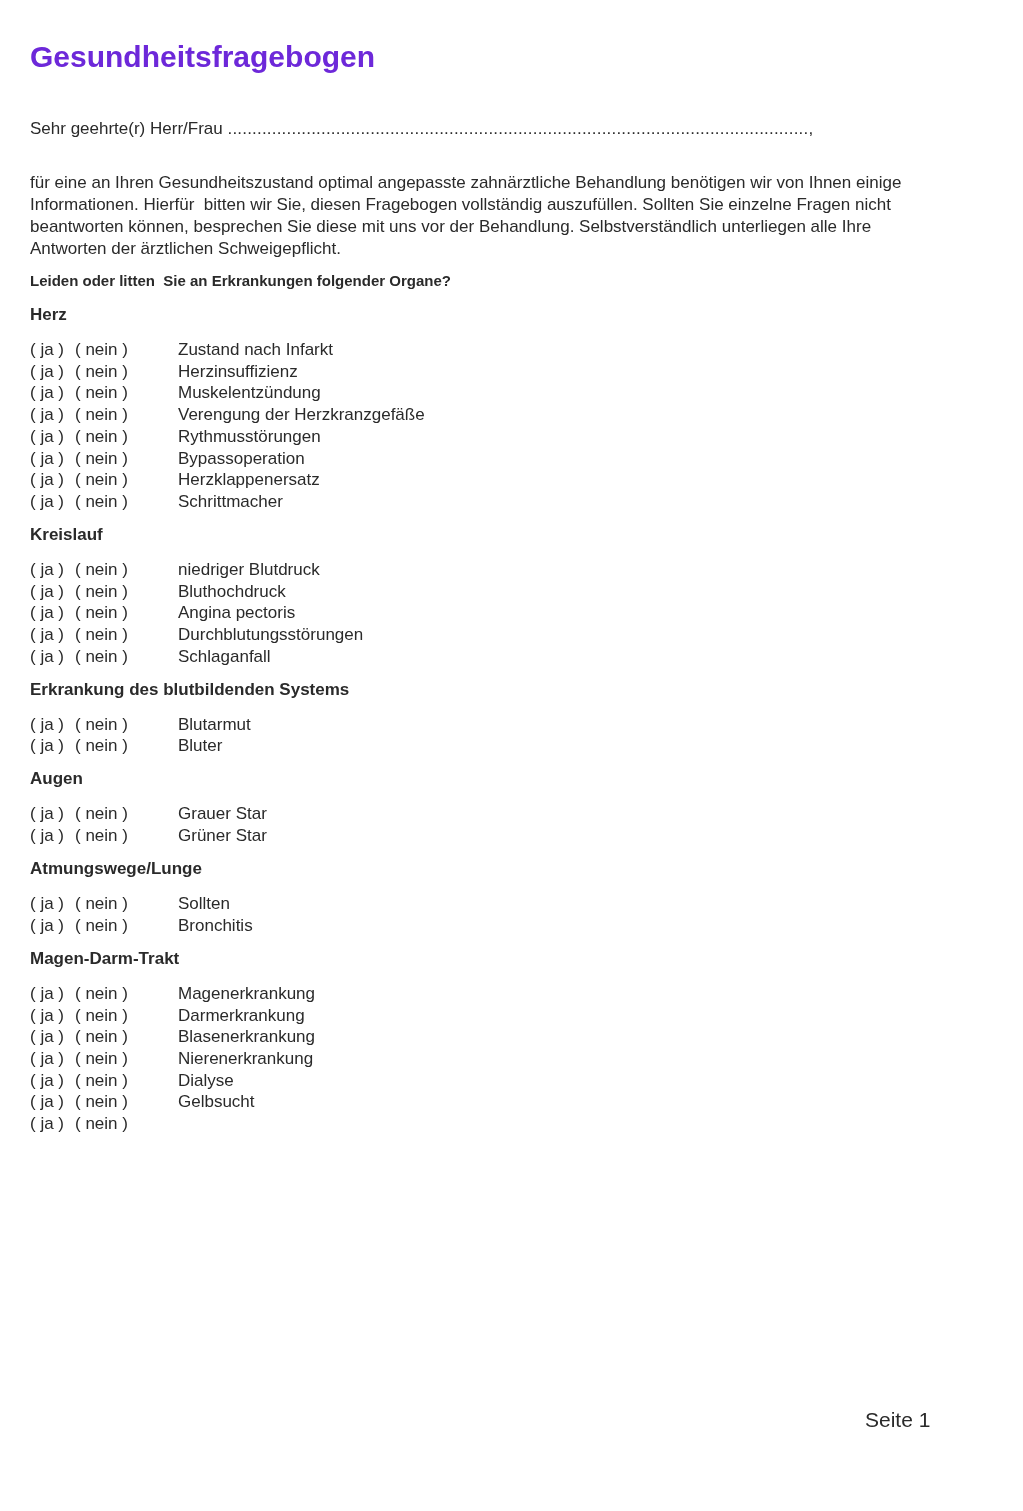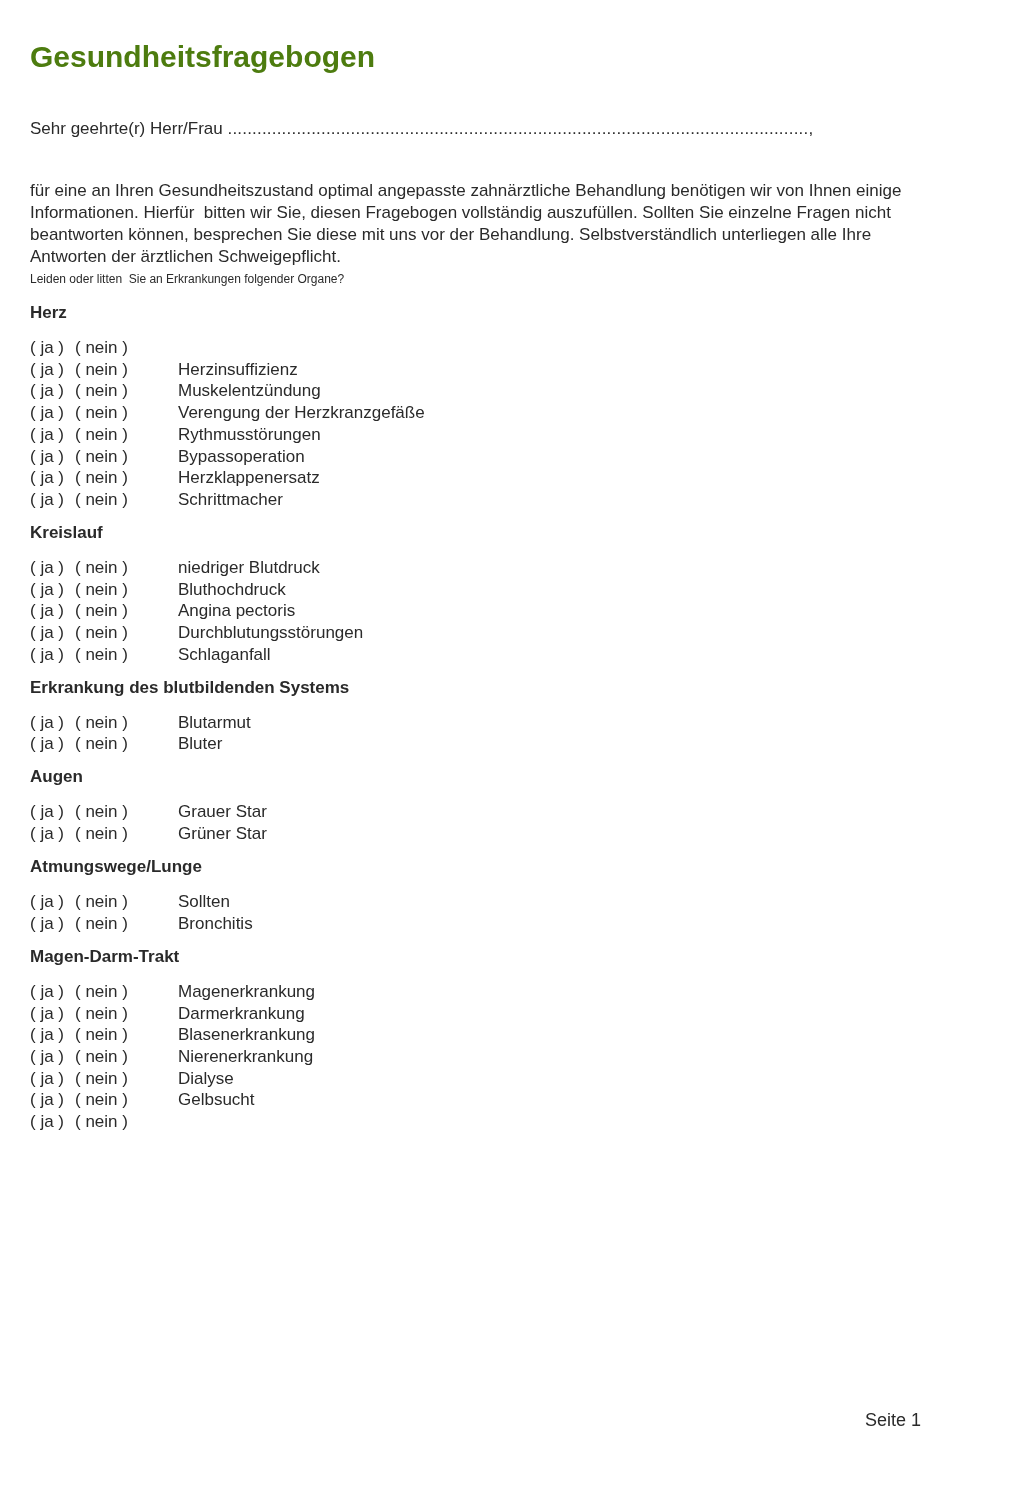--- a/index.html
+++ b/index.html
@@ -16,43 +16,44 @@
     color: #2a2a2a;
   }
   .page {
     padding: 0 18px 0 30px;
   }
   .doc-title {
     margin: 40px 0 0 0;
     font-size: 30px;
     line-height: 34px;
     font-weight: bold;
-    color: #4d7c0f;
+    color: #6d28d9;
   }
   .salutation {
     margin-top: 44px;
     font-size: 17px;
     line-height: 22px;
     white-space: nowrap;
   }
   .salutation .dots {
     letter-spacing: 0.2px;
   }
   .intro {
-    margin-top: 40px;
+    margin-top: 32px;
     font-size: 17px;
     line-height: 22px;
   }
   .intro .intro-line {
     white-space: pre;
   }
   .question-heading {
-    font-size: 12px;
+    margin-top: 10px;
+    font-size: 15px;
     line-height: 22px;
-    font-weight: normal;
+    font-weight: bold;
     white-space: pre;
   }
   .sections {
     margin-top: 12px;
   }
   .section-title {
     font-size: 17px;
     line-height: 21.7px;
     font-weight: bold;
     margin: 11.3px 0 13.3px 0;
@@ -68,21 +69,21 @@
   }
   .opt-yes { width: 45px; }
   .opt-no  { width: 103px; }
   .row-label {
     flex: 1 1 auto;
   }
   .footer {
     position: absolute;
     top: 1410px;
     left: 865px;
-    font-size: 18px;
+    font-size: 21px;
     line-height: 20px;
   }
 </style>
 </head>
 <body>
 
 <div class="page">
 
   <h1 class="doc-title">Gesundheitsfragebogen</h1>
 
@@ -98,20 +99,21 @@
     <div class="intro-line">Antworten der ärztlichen Schweigepflicht.</div>
   </div>
 
   <div class="question-heading">Leiden oder litten  Sie an Erkrankungen folgender Organe?</div>
 
   <div class="sections">
       <div class="section-title">Herz</div>
       <div class="row">
         <span class="opt opt-yes">( ja )</span>
         <span class="opt opt-no">( nein )</span>
+        <span class="row-label">Zustand nach Infarkt</span>
       </div>
       <div class="row">
         <span class="opt opt-yes">( ja )</span>
         <span class="opt opt-no">( nein )</span>
         <span class="row-label">Herzinsuffizienz</span>
       </div>
       <div class="row">
         <span class="opt opt-yes">( ja )</span>
         <span class="opt opt-no">( nein )</span>
         <span class="row-label">Muskelentzündung</span>

